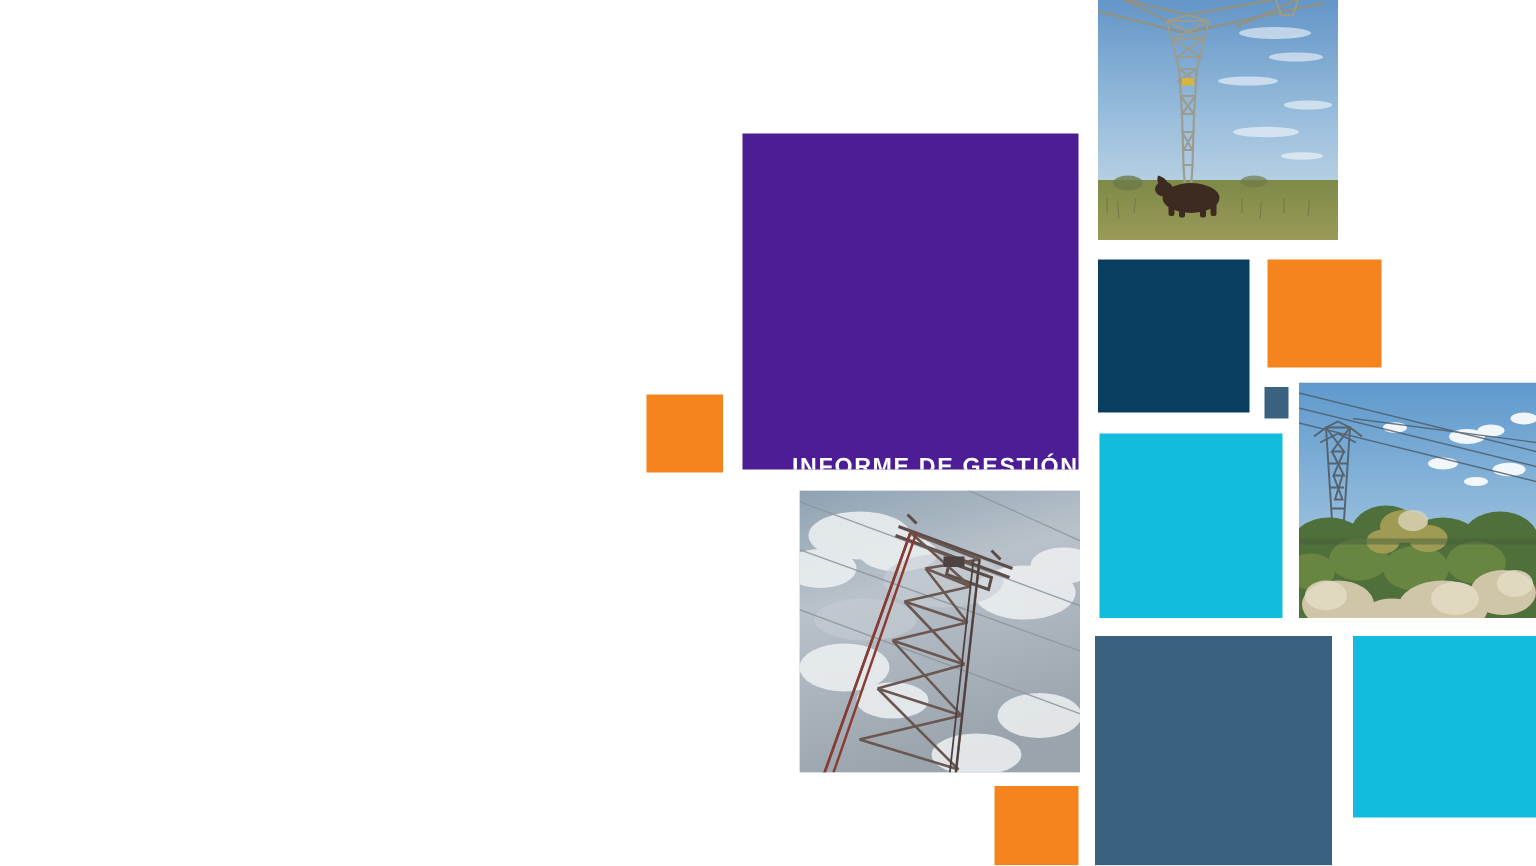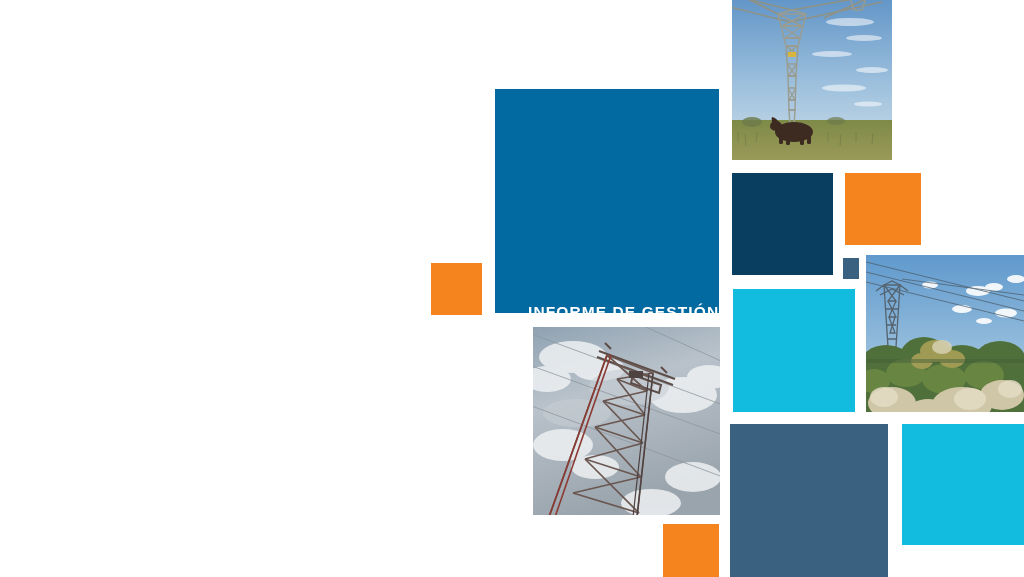--- a/index.html
+++ b/index.html
@@ -17,21 +17,21 @@
   }
   .block {
     position: absolute;
   }
   
   #title-panel {
     left: 495px;
     top: 89px;
     width: 224px;
     height: 224px;
-    background: #0369a1;
+    background: #4c1d95;
     overflow: hidden;
   }
   #title-kicker {
     position: absolute;
     left: 33px;
     top: 215px;
     color: #ffffff;
     font-size: 15.5px;
     font-weight: bold;
     letter-spacing: 1.1px;

